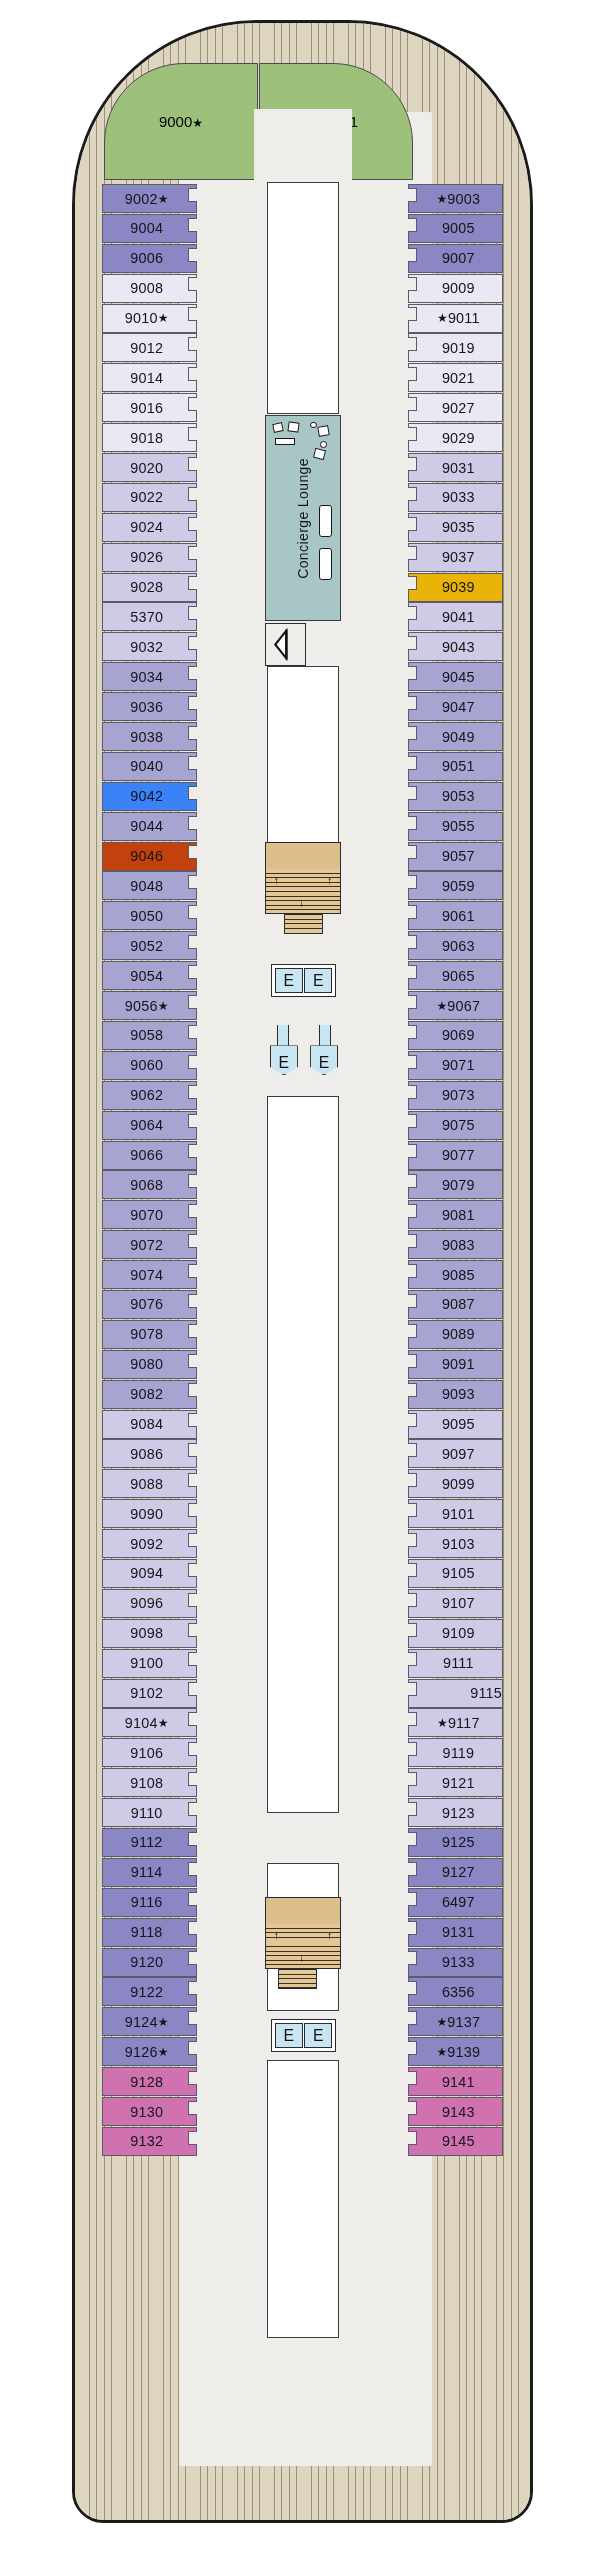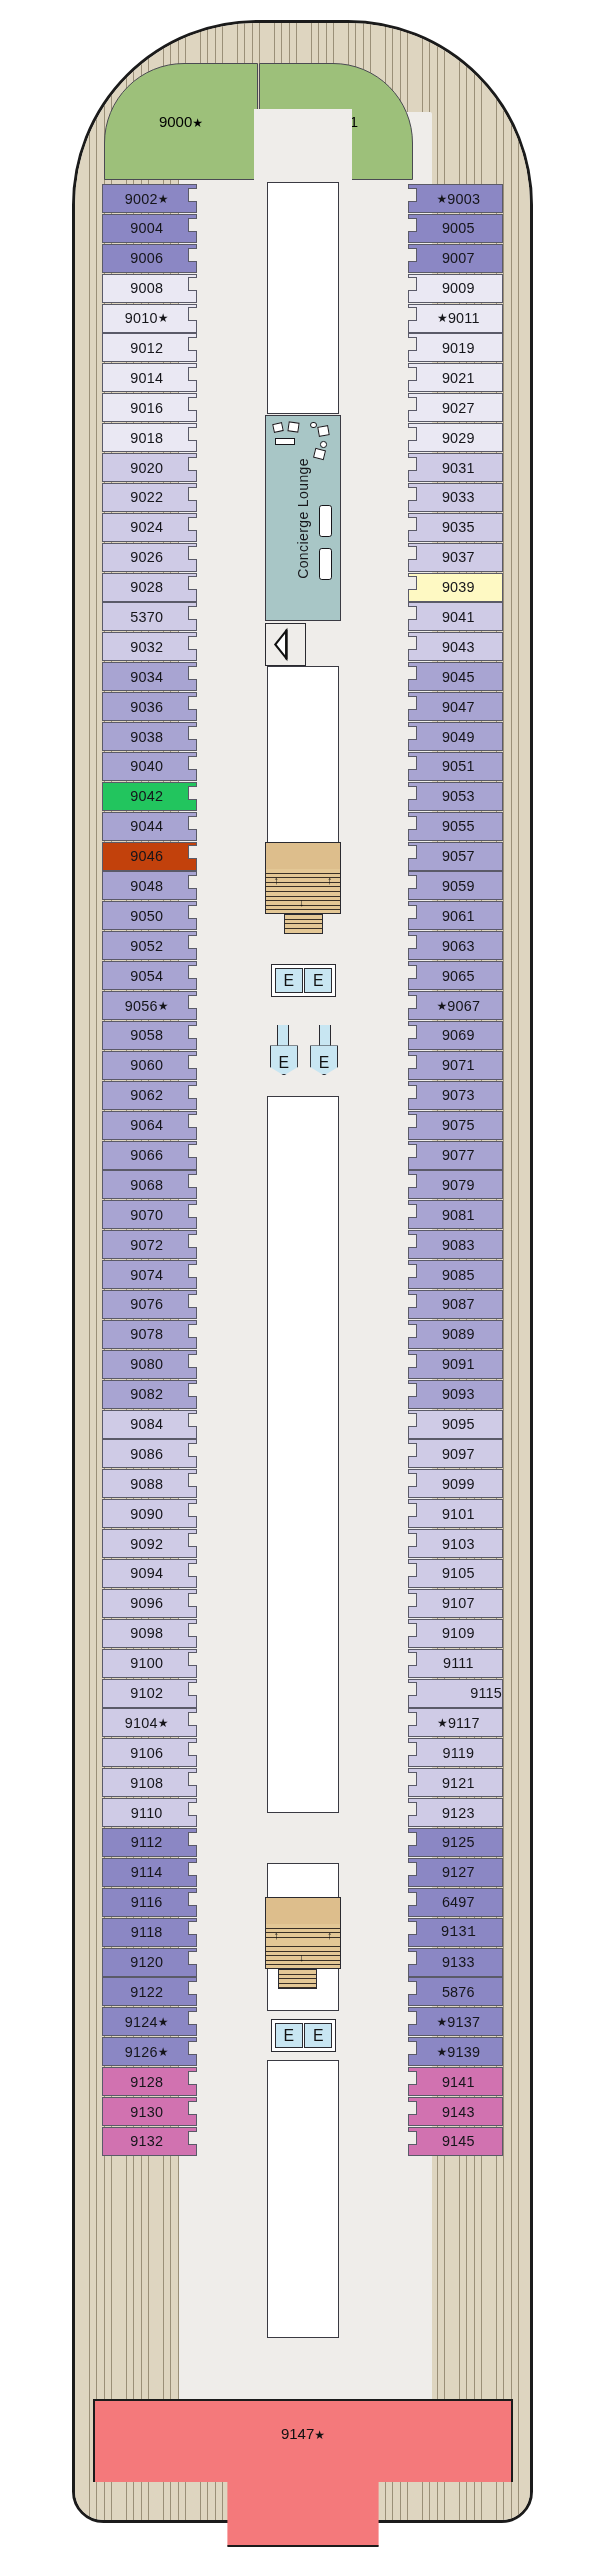--- a/index.html
+++ b/index.html
@@ -375,21 +375,21 @@
       </div>
       <div class="cabin" style="background: rgb(168, 164, 210);">
         <span>9036</span>
       </div>
       <div class="cabin" style="background: rgb(168, 164, 210);">
         <span>9038</span>
       </div>
       <div class="cabin" style="background: rgb(168, 164, 210);">
         <span>9040</span>
       </div>
-      <div class="cabin" style="background: #22c55e;">
+      <div class="cabin" style="background: #3b82f6;">
         <span>9042</span>
       </div>
       <div class="cabin" style="background: rgb(168, 164, 210);">
         <span>9044</span>
       </div>
       <div class="cabin" style="background: #c2410c;">
         <span>9046</span>
       </div>
       <div class="cabin" style="background: rgb(168, 164, 210);">
         <span>9048</span>
@@ -560,21 +560,21 @@
       </div>
       <div class="cabin" style="background: rgb(207, 203, 230);">
         <span>9033</span>
       </div>
       <div class="cabin" style="background: rgb(207, 203, 230);">
         <span>9035</span>
       </div>
       <div class="cabin" style="background: rgb(207, 203, 230);">
         <span>9037</span>
       </div>
-      <div class="cabin" style="background: #fef9c3;">
+      <div class="cabin" style="background: #eab308;">
         <span>9039</span>
       </div>
       <div class="cabin" style="background: rgb(207, 203, 230);">
         <span>9041</span>
       </div>
       <div class="cabin" style="background: rgb(207, 203, 230);">
         <span>9043</span>
       </div>
       <div class="cabin" style="background: rgb(168, 164, 210);">
         <span>9045</span>
@@ -697,51 +697,43 @@
       </div>
       <div class="cabin" style="background: rgb(139, 135, 196);">
         <span>9125</span>
       </div>
       <div class="cabin" style="background: rgb(139, 135, 196);">
         <span>9127</span>
       </div>
       <div class="cabin" style="background: rgb(139, 135, 196);">
         <span>6497</span>
       </div>
-      <div class="cabin" style="background: rgb(139, 135, 196); font-family: Liberation Mono, monospace;">
+      <div class="cabin" style="background: rgb(139, 135, 196);">
         <span>9131</span>
       </div>
       <div class="cabin" style="background: rgb(139, 135, 196);">
         <span>9133</span>
       </div>
       <div class="cabin" style="background: rgb(139, 135, 196);">
-        <span>5876</span>
+        <span>6356</span>
       </div>
       <div class="cabin" style="background: rgb(139, 135, 196);">
         <span class="star">★</span>
         <span>9137</span>
       </div>
       <div class="cabin" style="background: rgb(139, 135, 196);">
         <span class="star">★</span>
         <span>9139</span>
       </div>
       <div class="cabin" style="background: rgb(209, 114, 176);">
         <span>9141</span>
       </div>
       <div class="cabin" style="background: rgb(209, 114, 176);">
         <span>9143</span>
       </div>
       <div class="cabin" style="background: rgb(209, 114, 176);">
         <span>9145</span>
       </div>
     </div>
 
-  <div class="suite-aft" style="left:93px; top:2399px; width:420px; height:148px;
-              background:#f4797b;
-              border-radius:0 0 24px 24px;
-              clip-path: polygon(0 0, 34% 0, 34% 0, 66% 0, 66% 0, 100% 0, 100% 56%, 68% 56%, 68% 100%, 32% 100%, 32% 56%, 0 56%);">
-    <span>
-      <span>9147</span><span class="star">★</span>
-    </span>
-  </div>
 
 </div>
 
 
 </body></html>

